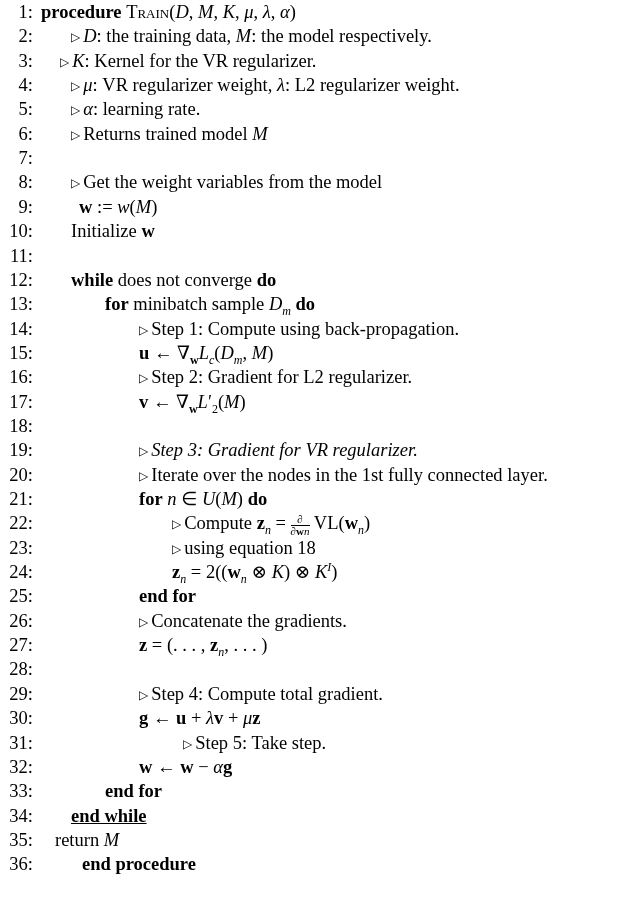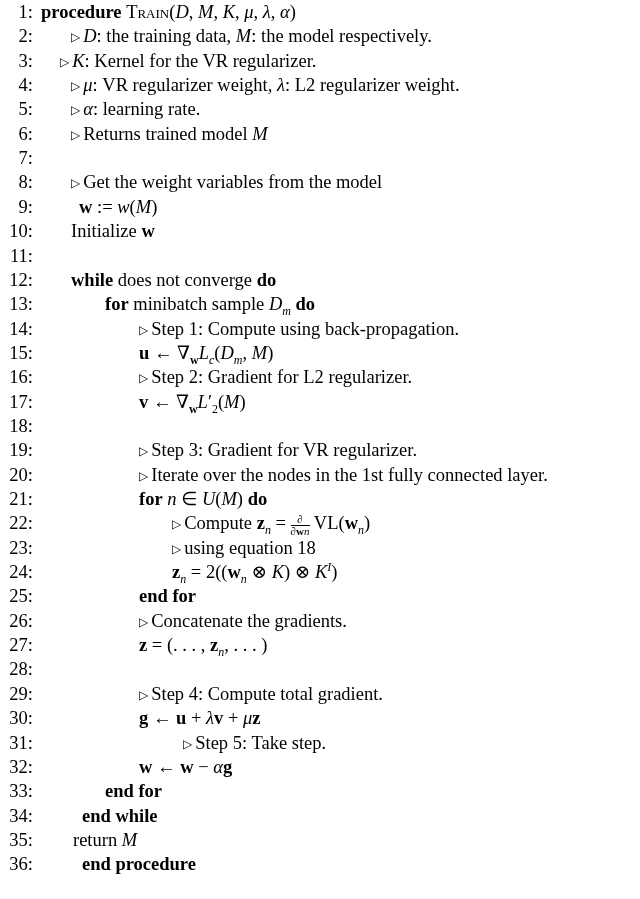--- a/index.html
+++ b/index.html
@@ -86,21 +86,21 @@
     <div class="line" style="top: 389.6px;">
       <span class="num">17:</span>
       <span class="txt" style="left: 139px;"><span class="b">v</span> ← ∇<sub class="b">w</sub><span class="i">L</span>′<sub>2</sub>(<span class="i">M</span>)</span>
     </div>
     <div class="line" style="top: 413.95px;">
       <span class="num">18:</span>
       <span class="txt" style="left: 139px;"></span>
     </div>
     <div class="line" style="top: 438.3px;">
       <span class="num">19:</span>
-      <span class="txt" style="left: 139px;"><span class="tri">▷</span>Step 3: Gradient for VR regularizer.</span>
+      <span class="txt" style="left: 139px; font-style: italic;"><span class="tri">▷</span>Step 3: Gradient for VR regularizer.</span>
     </div>
     <div class="line" style="top: 462.65px;">
       <span class="num">20:</span>
       <span class="txt" style="left: 139px;"><span class="tri">▷</span>Iterate over the nodes in the 1st fully connected layer.</span>
     </div>
     <div class="line" style="top: 487px;">
       <span class="num">21:</span>
       <span class="txt" style="left: 139px; font-family: Liberation Serif, serif;"><span class="kw">for</span> <span class="i">n</span> ∈ <span class="i">U</span>(<span class="i">M</span>) <span class="kw">do</span></span>
     </div>
     <div class="line" style="top: 511.35px;">
@@ -146,23 +146,23 @@
     <div class="line" style="top: 754.85px;">
       <span class="num">32:</span>
       <span class="txt" style="left: 139px;"><span class="b">w</span> ← <span class="b">w</span> − <span class="i">α</span><span class="b">g</span></span>
     </div>
     <div class="line" style="top: 779.2px;">
       <span class="num">33:</span>
       <span class="txt" style="left: 105px;"><span class="kw">end for</span></span>
     </div>
     <div class="line" style="top: 803.55px;">
       <span class="num">34:</span>
-      <span class="txt" style="left: 82px;"><span class="kw">end while</span></span>
+      <span class="txt" style="left: 71px; text-decoration: underline;"><span class="kw">end while</span></span>
     </div>
     <div class="line" style="top: 827.9px;">
       <span class="num">35:</span>
-      <span class="txt" style="left: 73px; font-family: Liberation Serif, serif;">return <span class="i">M</span></span>
+      <span class="txt" style="left: 55px; font-family: Liberation Serif, serif;">return <span class="i">M</span></span>
     </div>
     <div class="line" style="top: 852.25px;">
       <span class="num">36:</span>
       <span class="txt" style="left: 41px; margin-left: 41px;"><span class="kw">end procedure</span></span>
     </div>
   </div>
 
 </body></html>

